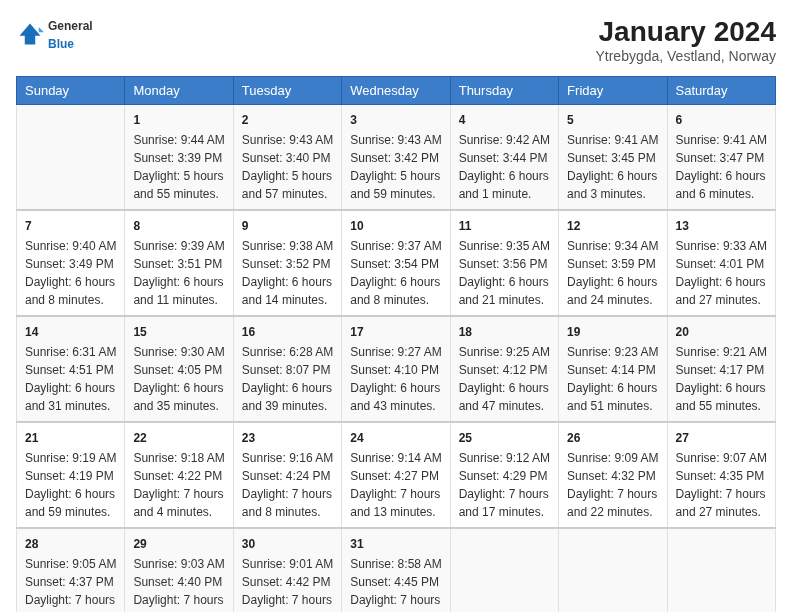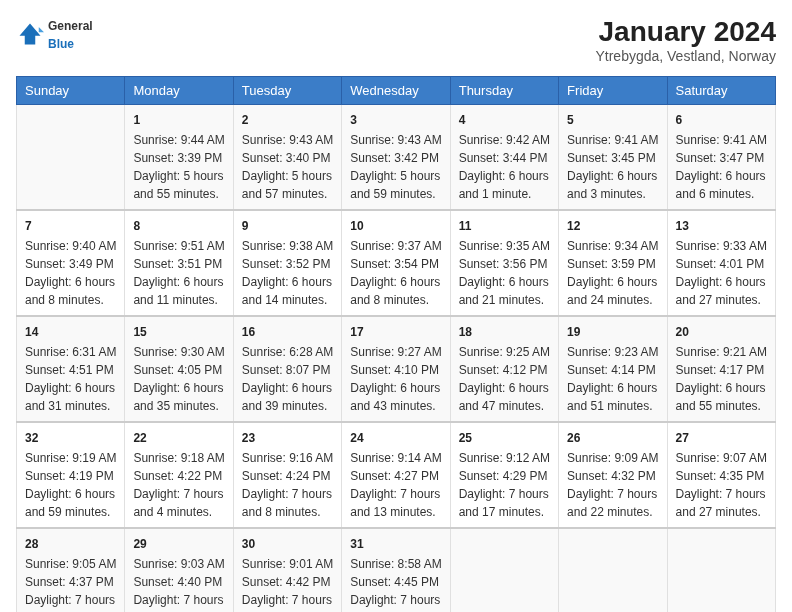--- a/index.html
+++ b/index.html
@@ -153,21 +153,21 @@
           <div class="day-info"><span>Sunrise: 9:41 AM</span><br><span>Sunset: 3:47 PM</span><br><span>Daylight: 6 hours and 6 minutes.</span></div>
         </td>
       </tr>
       <tr class="row-group">
         <td>
           <span class="day-num">7</span>
           <div class="day-info"><span>Sunrise: 9:40 AM</span><br><span>Sunset: 3:49 PM</span><br><span>Daylight: 6 hours and 8 minutes.</span></div>
         </td>
         <td>
           <span class="day-num">8</span>
-          <div class="day-info"><span>Sunrise: 9:51 AM</span><br><span>Sunset: 3:51 PM</span><br><span>Daylight: 6 hours and 11 minutes.</span></div>
+          <div class="day-info"><span>Sunrise: 9:39 AM</span><br><span>Sunset: 3:51 PM</span><br><span>Daylight: 6 hours and 11 minutes.</span></div>
         </td>
         <td>
           <span class="day-num">9</span>
           <div class="day-info"><span>Sunrise: 9:38 AM</span><br><span>Sunset: 3:52 PM</span><br><span>Daylight: 6 hours and 14 minutes.</span></div>
         </td>
         <td>
           <span class="day-num">10</span>
           <div class="day-info"><span>Sunrise: 9:37 AM</span><br><span>Sunset: 3:54 PM</span><br><span>Daylight: 6 hours and 8 minutes.</span></div>
         </td>
         <td>
@@ -208,21 +208,21 @@
           <span class="day-num">19</span>
           <div class="day-info"><span>Sunrise: 9:23 AM</span><br><span>Sunset: 4:14 PM</span><br><span>Daylight: 6 hours and 51 minutes.</span></div>
         </td>
         <td>
           <span class="day-num">20</span>
           <div class="day-info"><span>Sunrise: 9:21 AM</span><br><span>Sunset: 4:17 PM</span><br><span>Daylight: 6 hours and 55 minutes.</span></div>
         </td>
       </tr>
       <tr class="row-group">
         <td>
-          <span class="day-num">32</span>
+          <span class="day-num">21</span>
           <div class="day-info"><span>Sunrise: 9:19 AM</span><br><span>Sunset: 4:19 PM</span><br><span>Daylight: 6 hours and 59 minutes.</span></div>
         </td>
         <td>
           <span class="day-num">22</span>
           <div class="day-info"><span>Sunrise: 9:18 AM</span><br><span>Sunset: 4:22 PM</span><br><span>Daylight: 7 hours and 4 minutes.</span></div>
         </td>
         <td>
           <span class="day-num">23</span>
           <div class="day-info"><span>Sunrise: 9:16 AM</span><br><span>Sunset: 4:24 PM</span><br><span>Daylight: 7 hours and 8 minutes.</span></div>
         </td>

